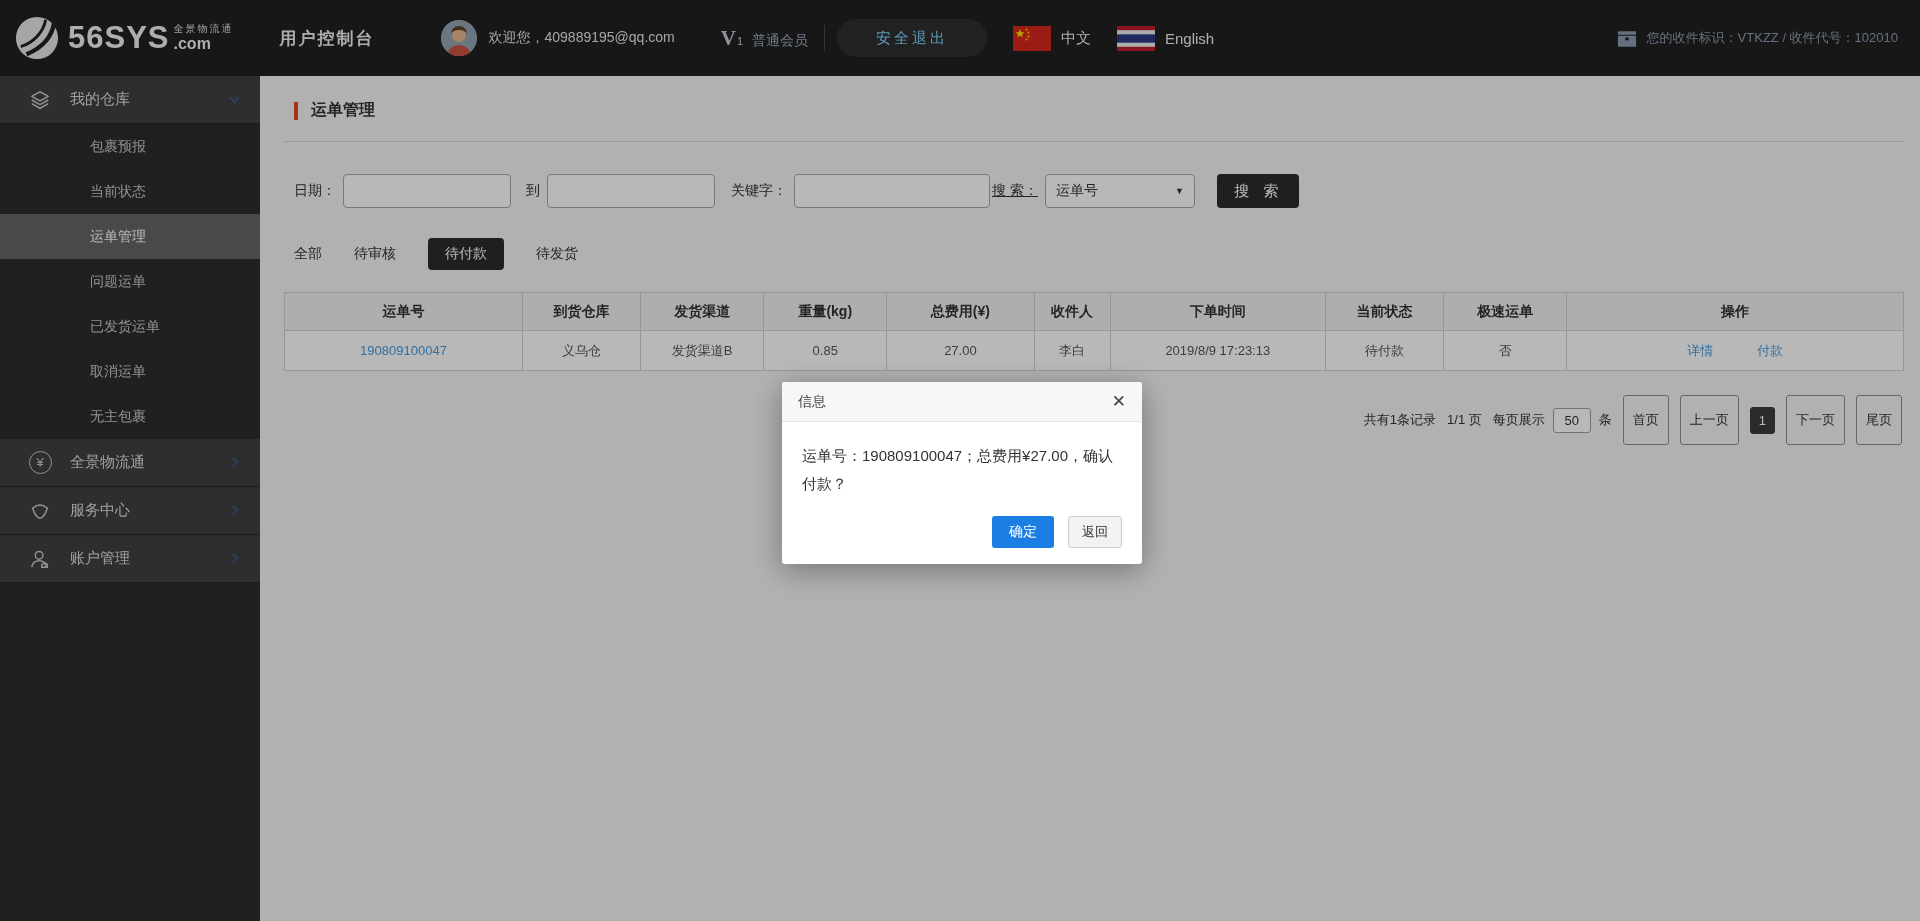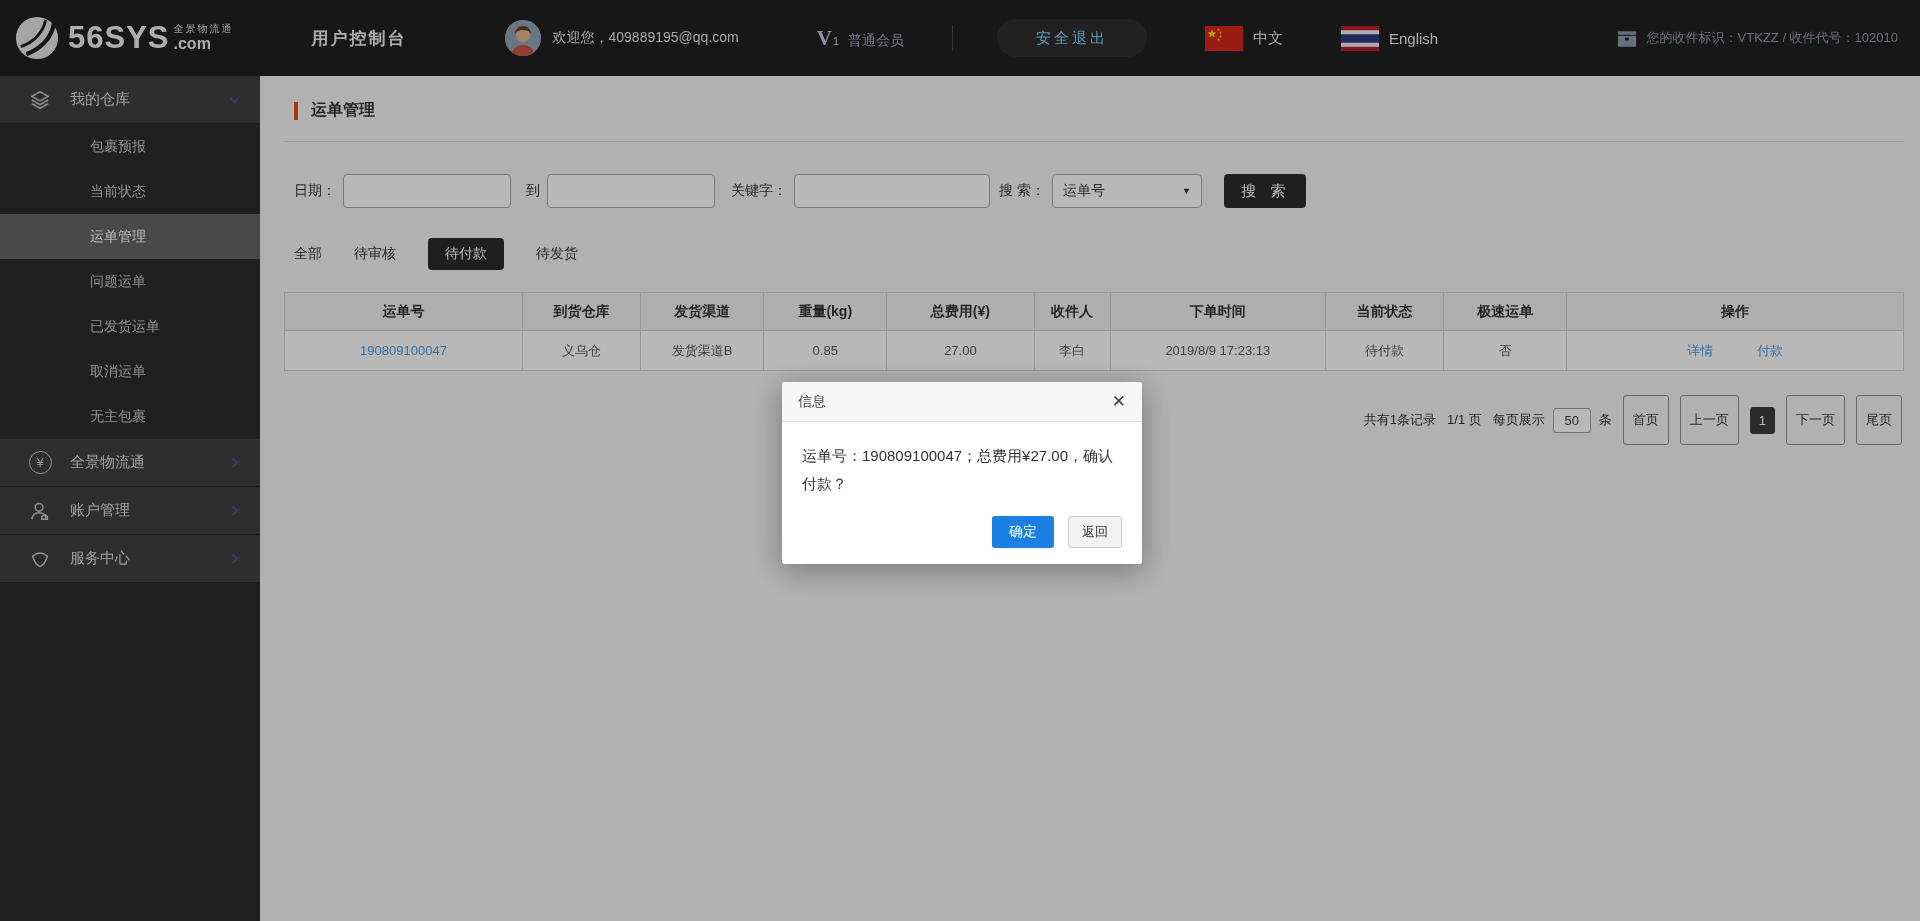--- a/index.html
+++ b/index.html
@@ -2,21 +2,21 @@
 <html><head>
 <meta charset="utf-8">
 <style>
   * { box-sizing: border-box; }
   html,body { margin:0; padding:0; }
   body {
     width:1920px; height:921px; position:relative; overflow:hidden;
     background:#f5f5f5; font-family:"Liberation Sans", sans-serif;
   }
   
-  .topbar { height:76px; background:#212121; display:flex; align-items:center; position:relative; z-index:1;gap:32px; }
+  .topbar { height:76px; background:#212121; display:flex; align-items:center; position:relative; z-index:1; }
   .brand { display:flex; align-items:center; margin-left:14px; cursor:pointer; }
   .logo-svg { width:46px; height:46px; display:block; }
   .brand-main { font-size:31px; font-weight:bold; color:#f2f2f2; margin-left:8px; letter-spacing:1px; }
   .brand-col { display:flex; flex-direction:column; margin-left:4px; line-height:1; }
   .brand-tag { font-size:10px; color:#dcdcdc; letter-spacing:2px; }
   .brand-suffix { font-size:16px; font-weight:bold; color:#f2f2f2; margin-top:2px; }
   .console { margin-left:46px; font-size:17px; font-weight:bold; color:#f0f0f0; letter-spacing:2px; }
   .userblock { margin-left:66px; display:flex; align-items:center; }
   .avatar { width:36px; height:36px; border-radius:50%; overflow:hidden; background:#94a5b6; flex:none; }
   .welcome { margin-left:12px; color:#e4e4e4; font-size:14px; }
@@ -49,21 +49,21 @@
   .content { margin-left:260px; padding:0 16px 0 24px; position:relative; z-index:1; }
   .page-title-row { display:flex; align-items:center; padding:24px 0 20px 10px; border-bottom:1px solid #d8d8d8; }
   .red-bar { width:4px; height:18px; background:#e8491d; flex:none; }
   .page-title { font-size:16px; color:#333; font-weight:bold; margin:0 0 0 13px; }
   .filters { margin-top:32px; margin-left:10px; display:flex; align-items:center; font-size:14px; color:#333; }
   .f-input { height:34px; width:168px; border:1px solid #a8a8a8; border-radius:4px; background:#fff;
              margin-left:7px; padding:0 8px; font-size:14px; color:#333; }
   .f-input.kw { width:196px; }
   .lbl-to { margin-left:15px; }
   .lbl-kw { margin-left:16px; }
-  .lbl-search { margin-left:9px; }
+  .lbl-search { margin-left:2px;text-decoration:underline; }
   .f-select { height:34px; width:150px; border:1px solid #a8a8a8; border-radius:4px; background:#fff;
               margin-left:7px; padding:0 10px; display:flex; align-items:center; cursor:pointer; color:#333; }
   .f-select .caret { margin-left:auto; font-size:9px; color:#333; }
   .search-btn { margin-left:22px; width:82px; height:34px; background:#2c2c2c; color:#fff; border:none;
                 border-radius:4px; font-size:15px; letter-spacing:5px; padding-left:8px; cursor:pointer; }
   .tabs { margin-top:30px; margin-left:10px; display:flex; align-items:center; gap:32px; font-size:14px; color:#333; }
   .tab { cursor:pointer; padding:7px 0; }
   .tab.active { background:#2c2c2c; color:#fff; padding:7px 17px; border-radius:4px; }
   .wb-table { margin-top:22px; width:100%; border-collapse:collapse; }
   .wb-table th { height:38px; font-size:14px; color:#333; font-weight:bold; border:1px solid #d2d2d2;
@@ -192,41 +192,41 @@
     </span>
     <span class="sec-label">全景物流通</span>
     <span class="chev">
       <svg width="11" height="11" viewBox="0 0 10 10" fill="none" stroke="#3d5a8c" stroke-width="1.7">
           <polyline points="3,1 7.5,5 3,9"></polyline>
         </svg>
     </span>
   </div>
   <div class="side-section">
     <span class="sec-icon">
+      <svg width="22" height="22" viewBox="0 0 24 24" fill="none" stroke="#c9c9c9" stroke-width="1.6" stroke-linecap="round">
+        <path d="M4 9 q8-7 16 0"></path>
+          <path d="M4 9 c2 7 5 10 8 11 c3-1 6-4 8-11"></path>
+      </svg>
+    </span>
+    <span class="sec-label">服务中心</span>
+    <span class="chev">
+      <svg width="11" height="11" viewBox="0 0 10 10" fill="none" stroke="#3d5a8c" stroke-width="1.7">
+          <polyline points="3,1 7.5,5 3,9"></polyline>
+        </svg>
+    </span>
+  </div>
+  <div class="side-section">
+    <span class="sec-icon">
       <svg width="22" height="22" viewBox="0 0 24 24" fill="none" stroke="#c9c9c9" stroke-width="1.6">
         <circle cx="11" cy="8" r="4.2"></circle>
           <path d="M3 21 c1-5.5 4-7 8-7 s7 1.5 8 7"></path>
           <path d="M14 18 l3-2 3 2 v3 h-6z"></path>
       </svg>
     </span>
     <span class="sec-label">账户管理</span>
-    <span class="chev">
-      <svg width="11" height="11" viewBox="0 0 10 10" fill="none" stroke="#3d5a8c" stroke-width="1.7">
-          <polyline points="3,1 7.5,5 3,9"></polyline>
-        </svg>
-    </span>
-  </div>
-  <div class="side-section">
-    <span class="sec-icon">
-      <svg width="22" height="22" viewBox="0 0 24 24" fill="none" stroke="#c9c9c9" stroke-width="1.6" stroke-linecap="round">
-        <path d="M4 9 q8-7 16 0"></path>
-          <path d="M4 9 c2 7 5 10 8 11 c3-1 6-4 8-11"></path>
-      </svg>
-    </span>
-    <span class="sec-label">服务中心</span>
     <span class="chev">
       <svg width="11" height="11" viewBox="0 0 10 10" fill="none" stroke="#3d5a8c" stroke-width="1.7">
           <polyline points="3,1 7.5,5 3,9"></polyline>
         </svg>
     </span>
   </div>
 </aside>
 
 <main class="content">
   <div class="page-title-row">

